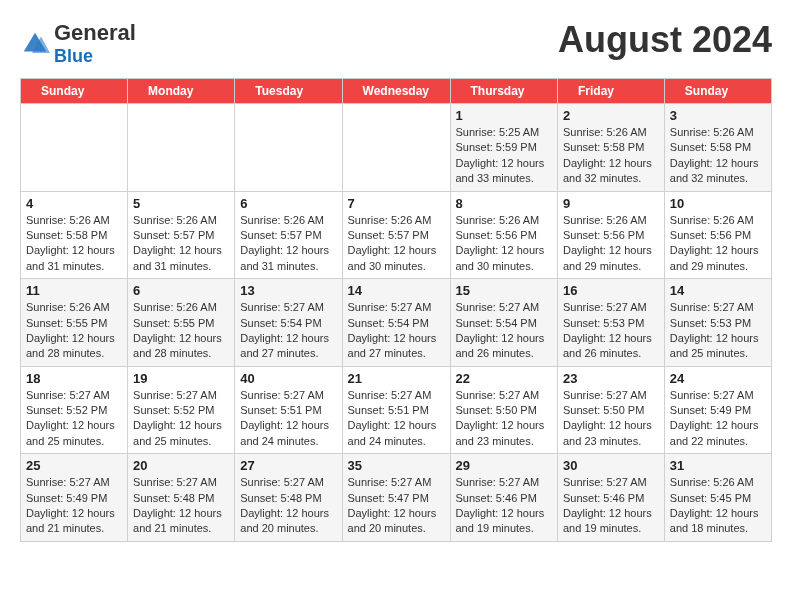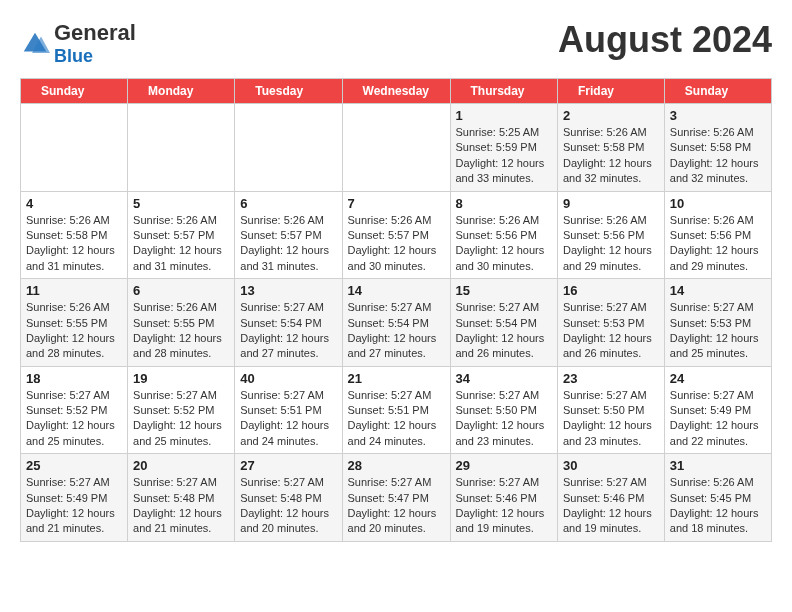--- a/index.html
+++ b/index.html
@@ -286,21 +286,21 @@
 and 24 minutes.</div>
         </td>
         <td>
           <span class="day-number">21</span>
           <div class="day-info" style="white-space: pre-line;">Sunrise: 5:27 AM
 Sunset: 5:51 PM
 Daylight: 12 hours
 and 24 minutes.</div>
         </td>
         <td>
-          <span class="day-number">34</span>
+          <span class="day-number">22</span>
           <div class="day-info" style="white-space: pre-line;">Sunrise: 5:27 AM
 Sunset: 5:50 PM
 Daylight: 12 hours
 and 23 minutes.</div>
         </td>
         <td>
           <span class="day-number">23</span>
           <div class="day-info" style="white-space: pre-line;">Sunrise: 5:27 AM
 Sunset: 5:50 PM
 Daylight: 12 hours
@@ -330,21 +330,21 @@
 and 21 minutes.</div>
         </td>
         <td>
           <span class="day-number">27</span>
           <div class="day-info" style="white-space: pre-line;">Sunrise: 5:27 AM
 Sunset: 5:48 PM
 Daylight: 12 hours
 and 20 minutes.</div>
         </td>
         <td>
-          <span class="day-number">28</span>
+          <span class="day-number">35</span>
           <div class="day-info" style="white-space: pre-line;">Sunrise: 5:27 AM
 Sunset: 5:47 PM
 Daylight: 12 hours
 and 20 minutes.</div>
         </td>
         <td>
           <span class="day-number">29</span>
           <div class="day-info" style="white-space: pre-line;">Sunrise: 5:27 AM
 Sunset: 5:46 PM
 Daylight: 12 hours

